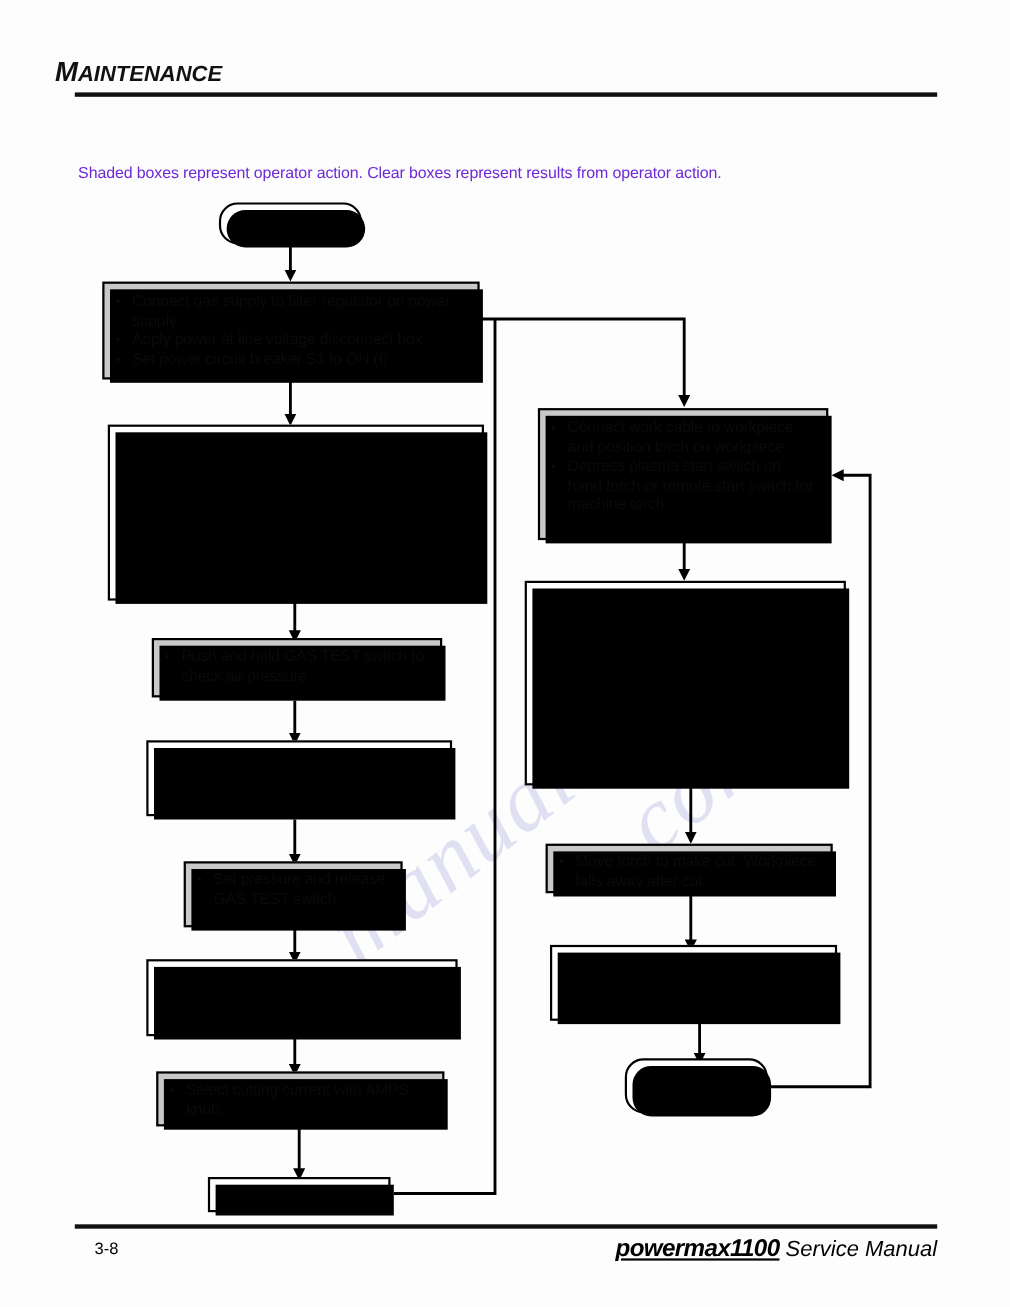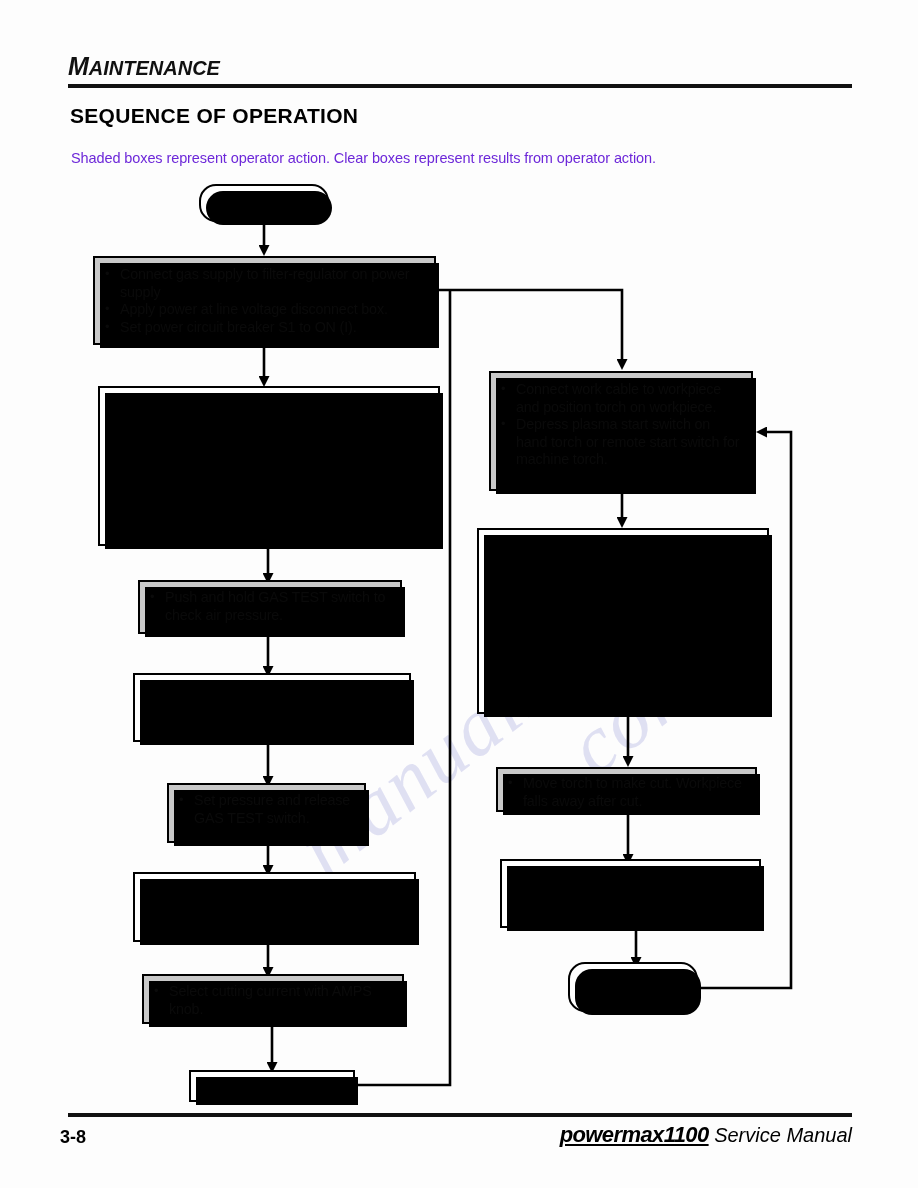--- a/index.html
+++ b/index.html
@@ -40,21 +40,21 @@
     transform: rotate(-38deg);
     transform-origin: left top;
     letter-spacing: 2px;
   }
   .wm-a { left: 160px; top: 520px; }
   .wm-b { left: 430px; top: 420px; }
 
   
   .hdr-title {
     position: absolute;
-    left: 68px;
+    left: 50px;
     top: 52px;
     font-family: "Liberation Sans", sans-serif;
     font-weight: bold;
     font-style: italic;
     font-size: 25px;
     letter-spacing: 0px;
     color: #111;
   }
   .hdr-title .cap { font-size: 25px; }
   .hdr-title .sc { font-size: 20px; }
@@ -168,24 +168,24 @@
   .ftr-rule {
     position: absolute;
     left: 68px;
     top: 1113px;
     width: 784px;
     height: 4px;
     background: #111;
   }
   .ftr-page {
     position: absolute;
-    left: 60px;
+    left: 86px;
     top: 1127px;
-    font-size: 18px;
-    font-weight: bold;
+    font-size: 15px;
+    font-weight: normal;
   }
   .ftr-right {
     position: absolute;
     right: 66px;
     top: 1122px;
     font-size: 20px;
     white-space: nowrap;
   }
   .ftr-brand {
     font-weight: bold;
@@ -201,21 +201,20 @@
 
 <div class="page">
 
   <div class="watermark">
     <div class="wm-text wm-a">manualshine</div>
     <div class="wm-text wm-b">com</div>
   </div>
 
   <div class="hdr-title"><span class="cap">M</span><span class="sc">AINTENANCE</span></div>
   <div class="hdr-rule"></div>
-  <div class="sec-title">SEQUENCE OF OPERATION</div>
   <div class="legend">Shaded boxes represent operator action.  Clear boxes represent results from operator action.</div>
 
   <svg class="connectors" viewBox="0 0 918 1188">
     <defs>
       <marker id="ah" markerWidth="11" markerHeight="11" refX="1" refY="5.5" orient="auto" markerUnits="userSpaceOnUse">
         <path d="M0,0 L11,5.5 L0,11 z" fill="#000"></path>
       </marker>
     </defs>
     <g stroke="#000" stroke-width="2.6" fill="none">
 

